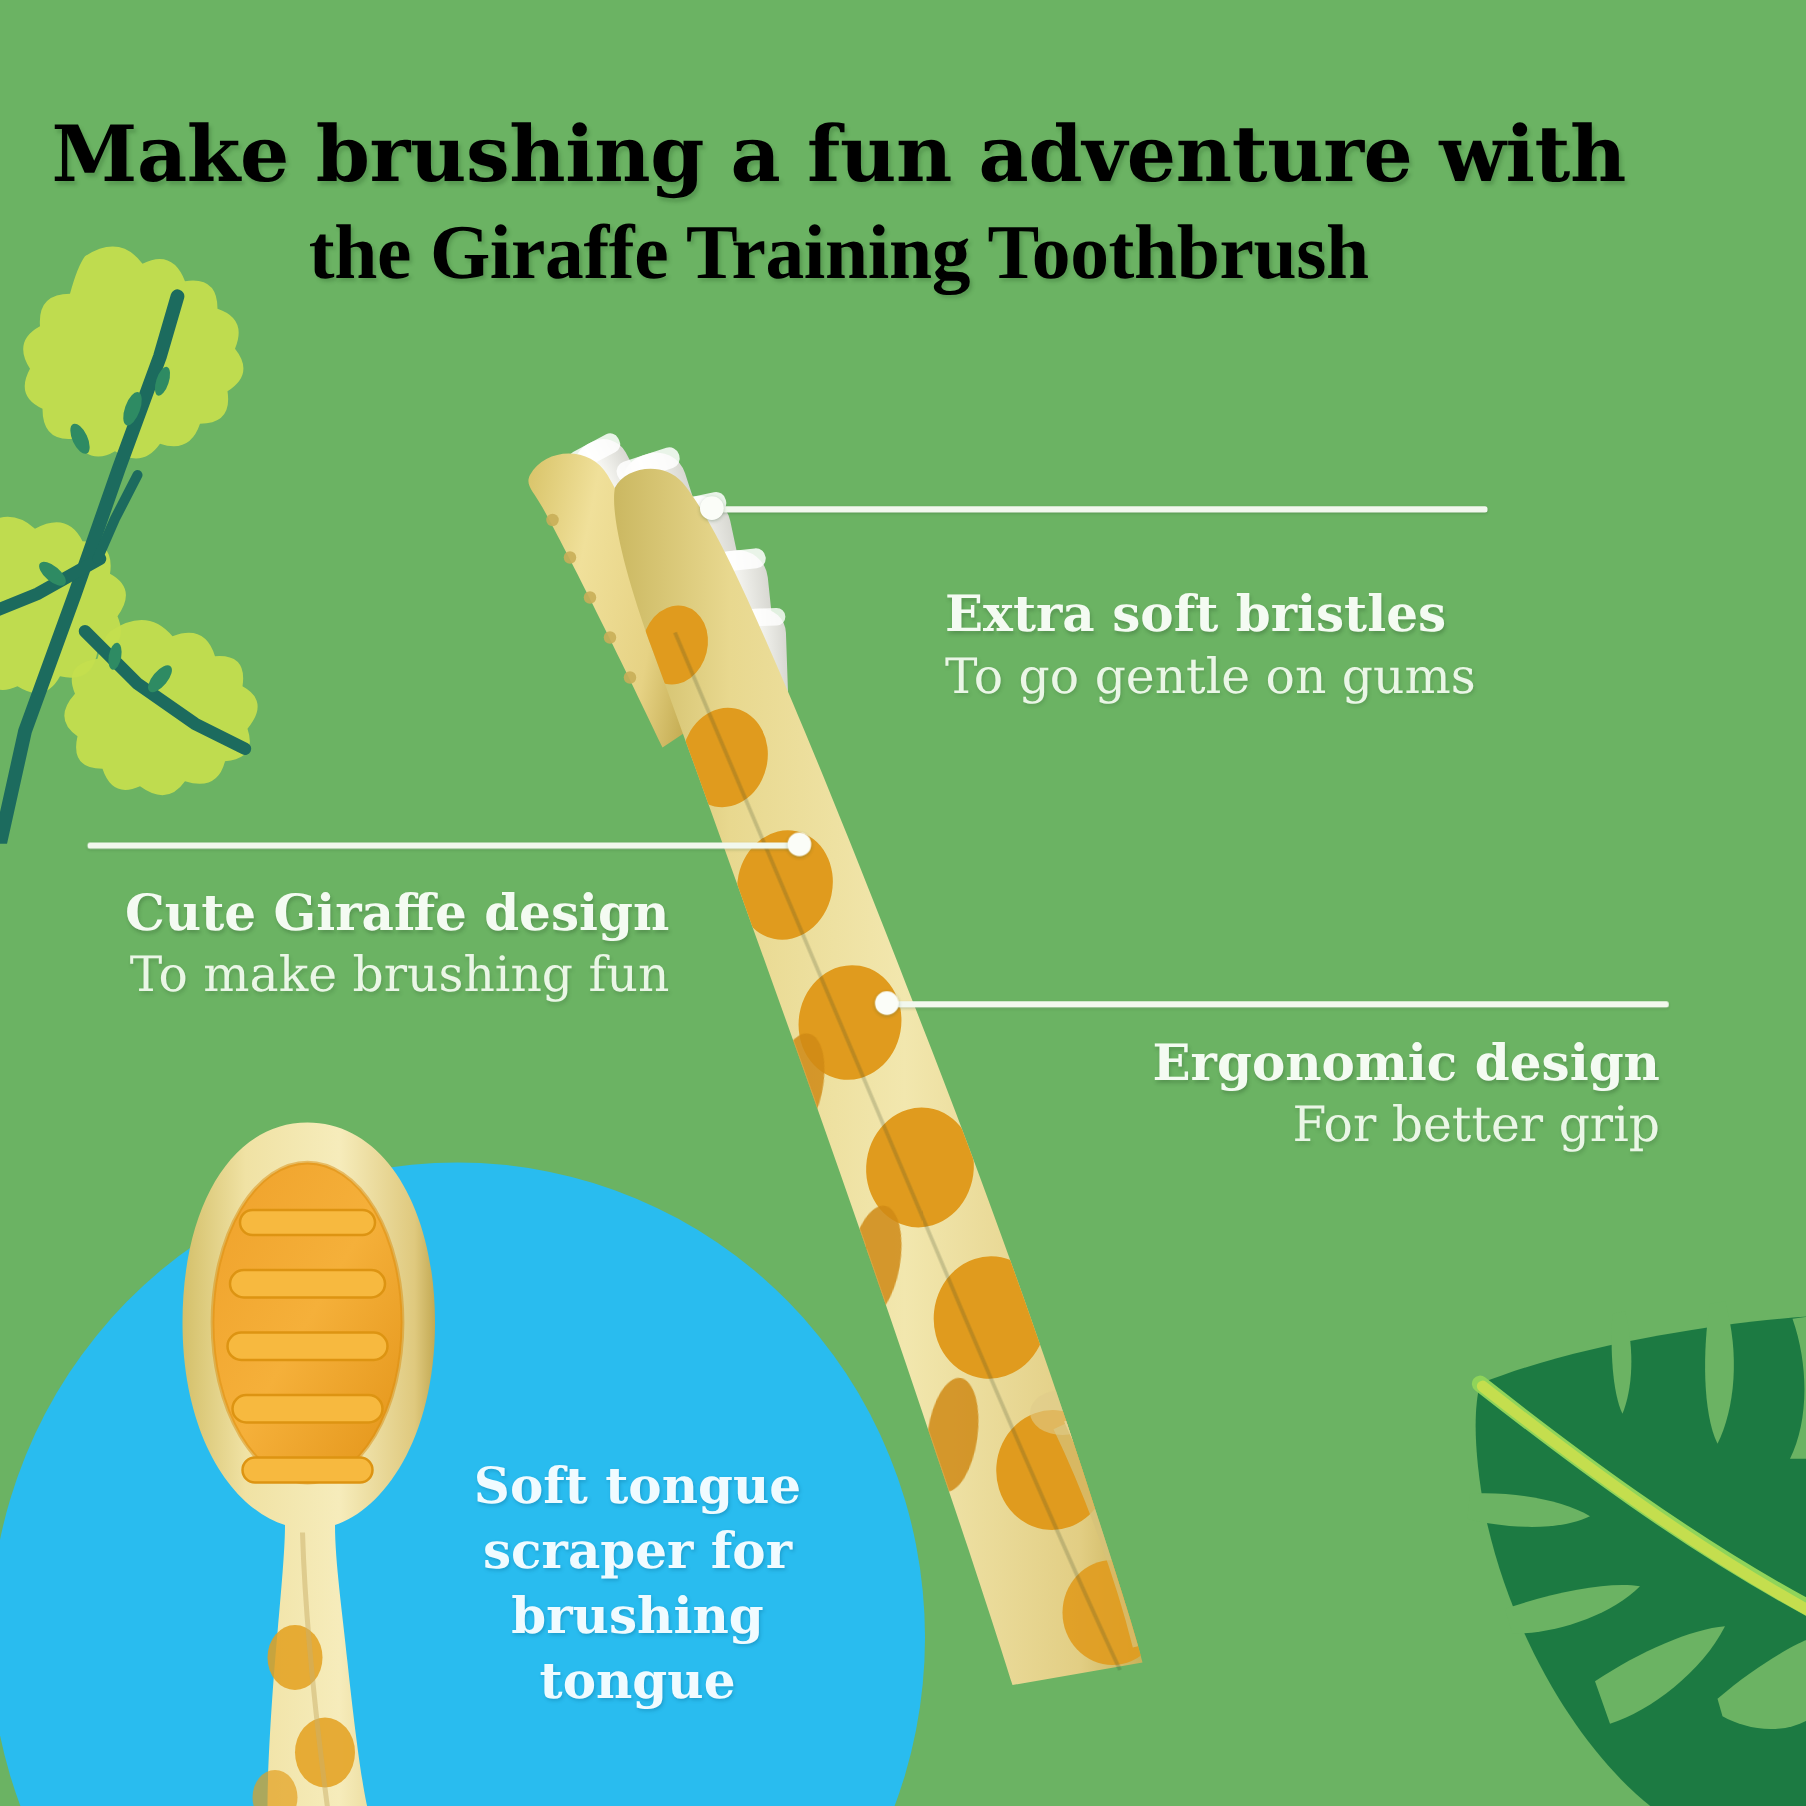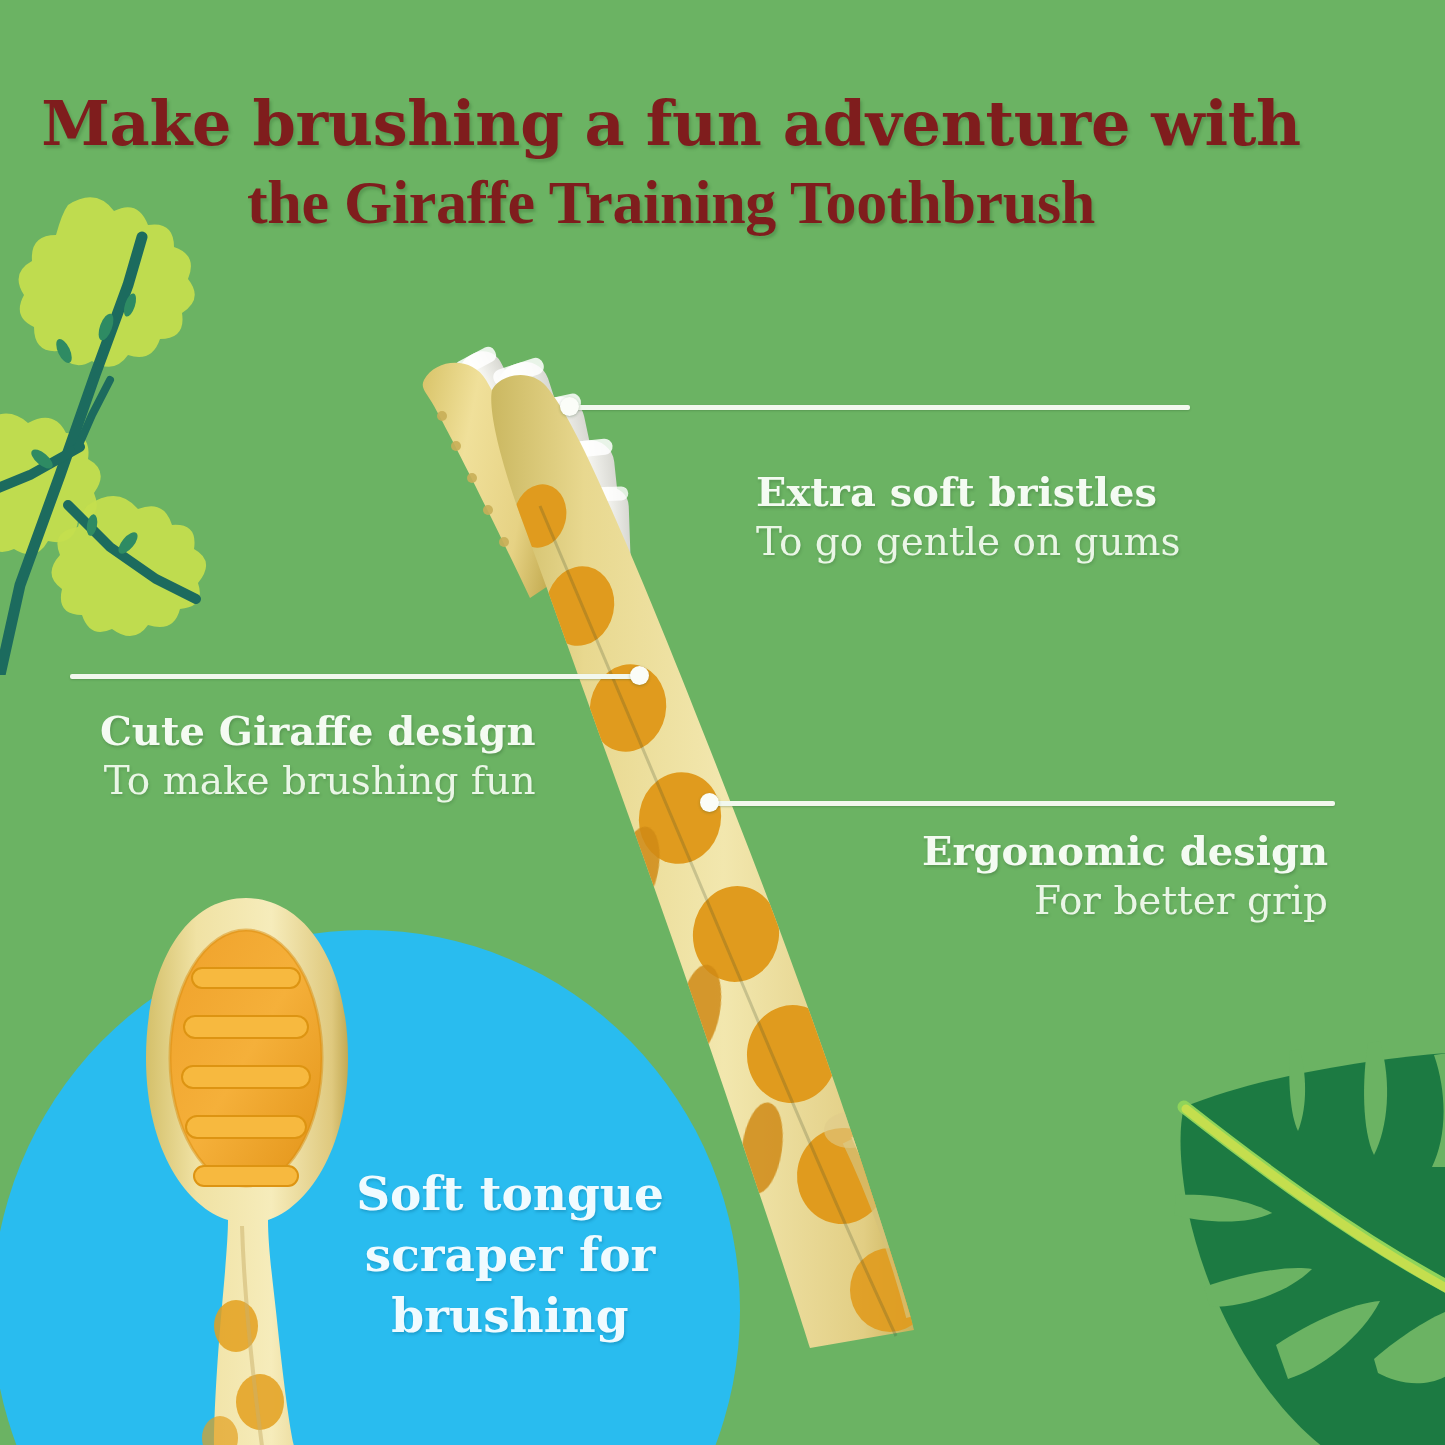--- a/index.html
+++ b/index.html
@@ -23,21 +23,21 @@
   }
 
   .fern{position:absolute;left:-40px;top:175px;width:300px;height:500px;z-index:2;}
   .monstera{position:absolute;left:1148px;top:1015px;width:300px;height:432px;z-index:2;}
 
   
   .headline{
     position:absolute;
     left:0;top:84px;width:1342px;
     text-align:center;
-    color:#7f1d1d;
+    color:#000000;
     font-family:"DejaVu Serif", serif;
     font-weight:bold;
     font-size:62px;
     line-height:1.28;
     letter-spacing:-0.3px;
     text-shadow:2px 3px 3px rgba(40,90,40,.28);
     z-index:20;
   }
   .headline .l2{display:block;font-family:Liberation Serif, serif;}
 
@@ -96,21 +96,21 @@
 
   
   #callout-scraper{
     position:absolute;
     left:335px;top:1163px;width:350px;
     text-align:center;
     z-index:19;
     color:#F0FBFF;
     font-family:"DejaVu Serif", serif;
     font-weight:bold;
-    font-size:47px;
+    font-size:40px;
     line-height:1.30;
     text-shadow:1px 2px 3px rgba(0,90,130,.30);
   }
   #callout-scraper span{display:block;}
 
   
   #toothbrush{position:absolute;left:380px;top:330px;width:700px;height:1020px;z-index:10;}
   
   #scraper{position:absolute;left:110px;top:890px;width:300px;height:556px;z-index:11;}
 </style>
@@ -343,15 +343,16 @@
 
   <div class="callout" id="callout-giraffe">
     <div class="title">Cute Giraffe design</div>
     <div class="sub">To make brushing fun</div>
   </div>
 
   <div id="callout-scraper">
     <span>Soft tongue</span>
     <span>scraper for</span>
     <span>brushing</span>
+    <span>tongue</span>
   </div>
 
 </div>
 
 </body></html>

